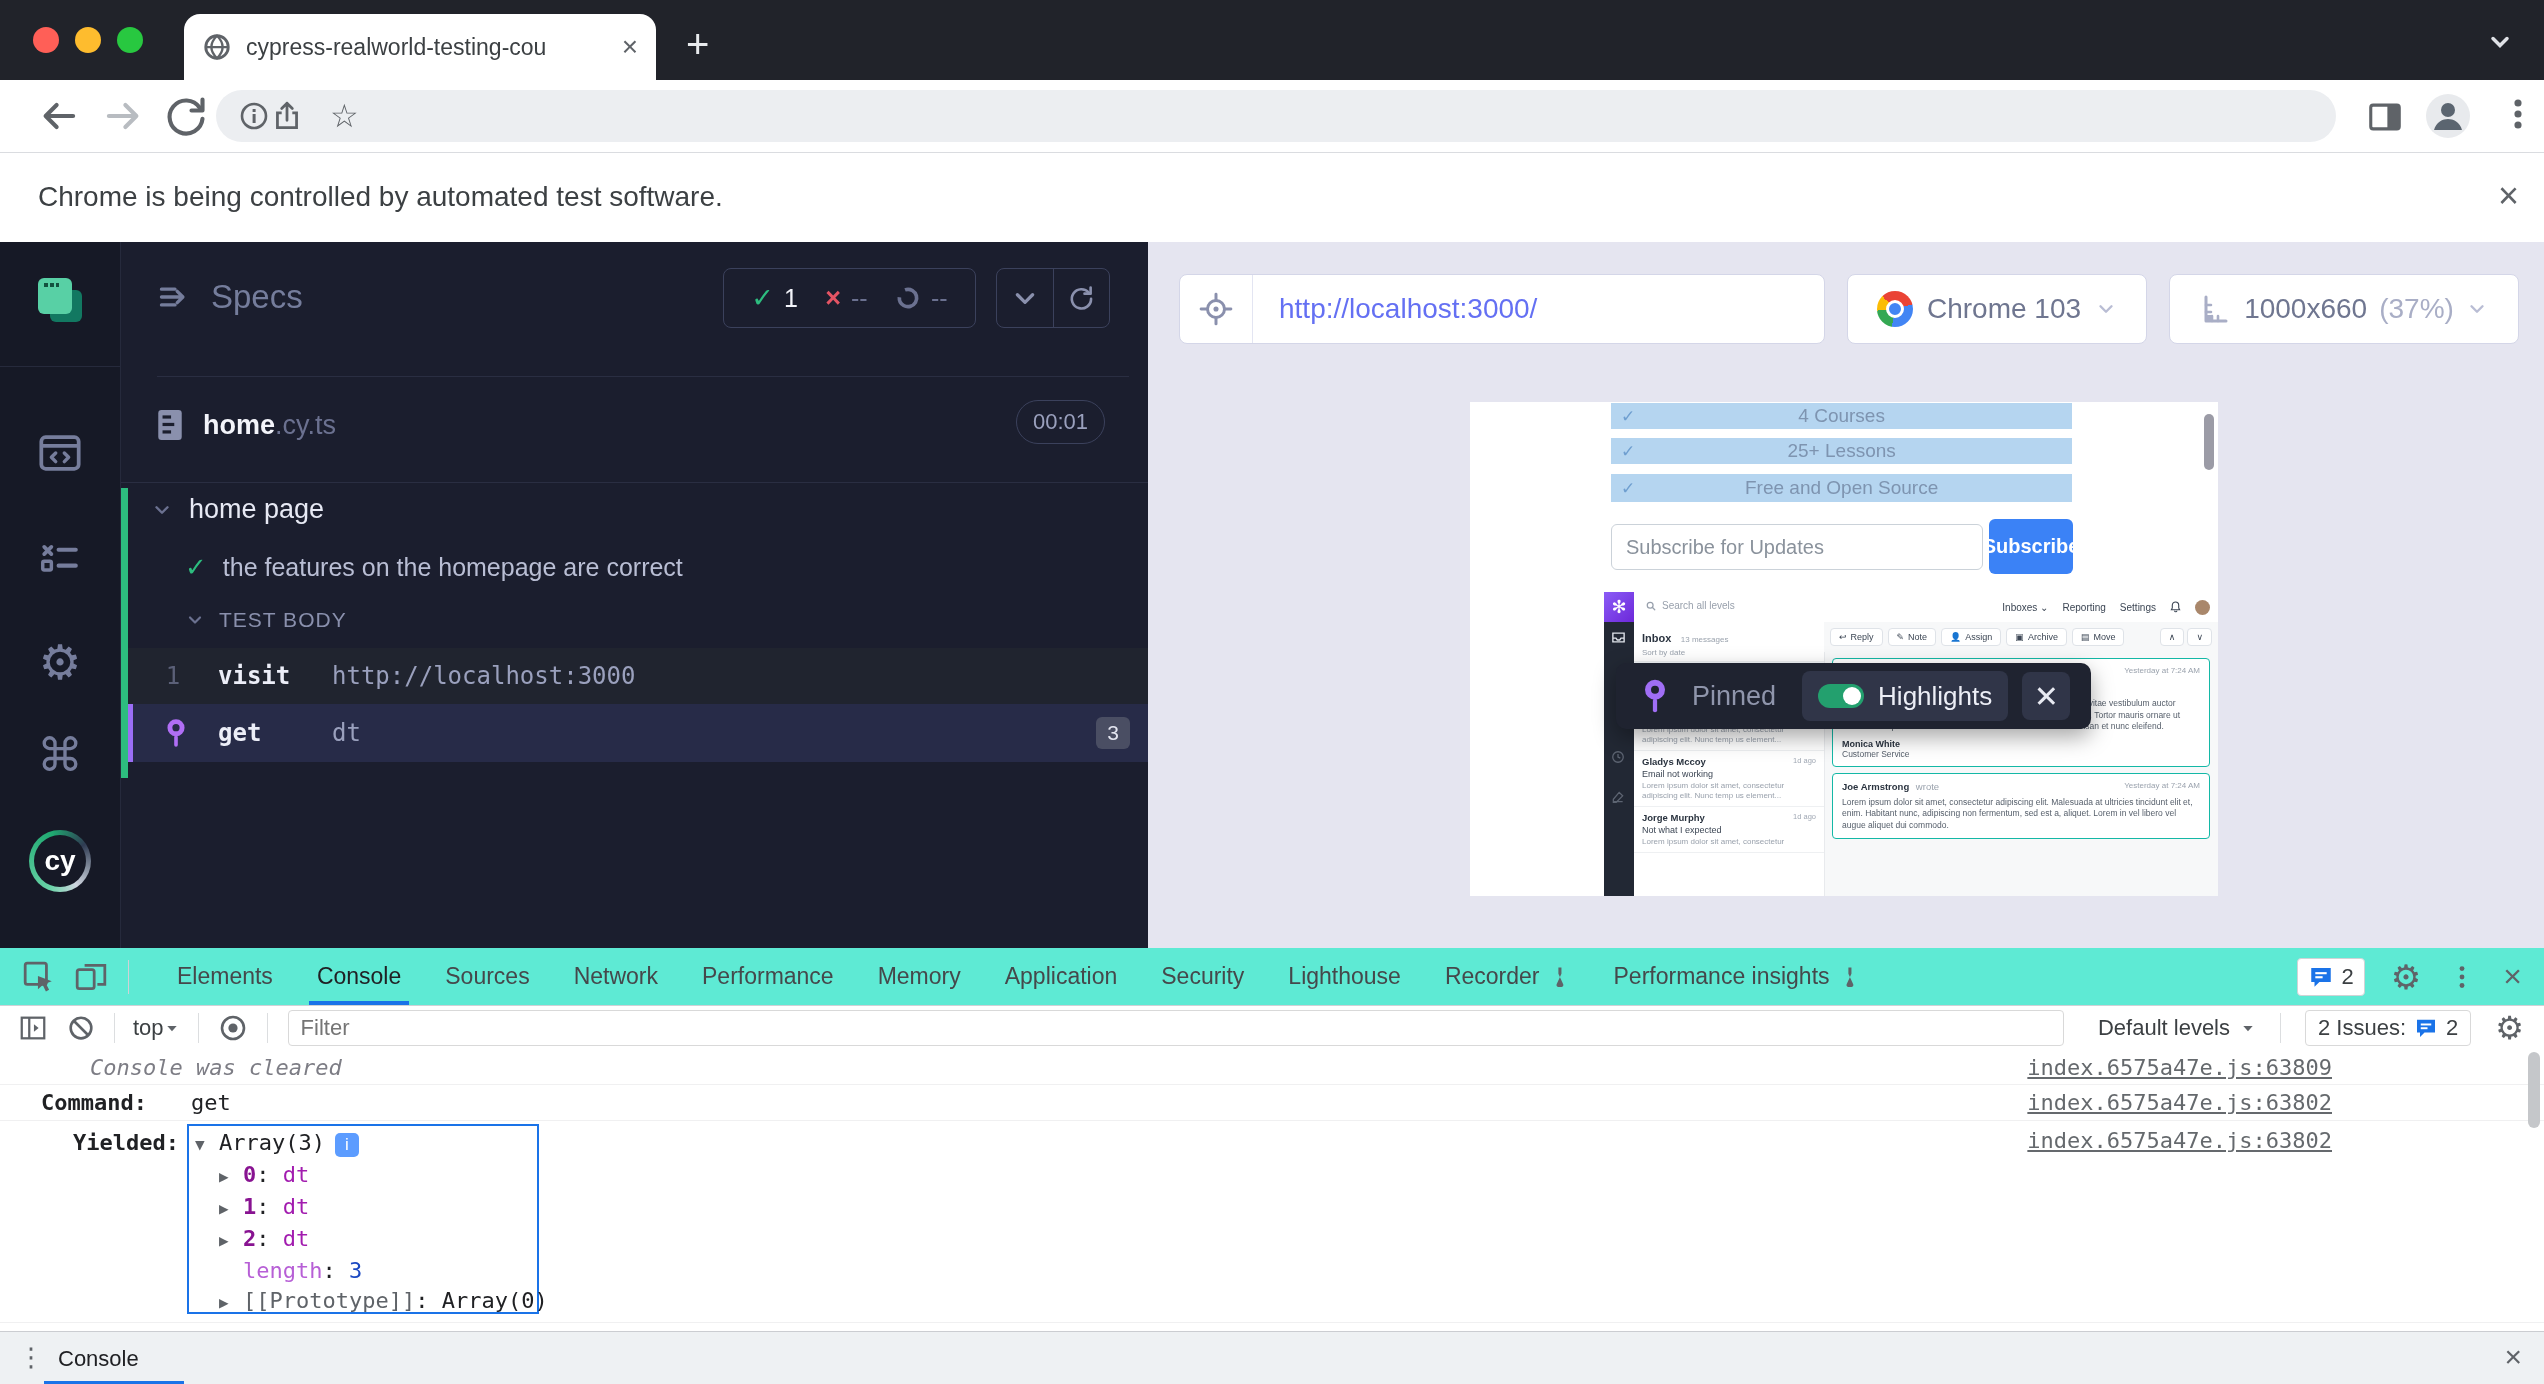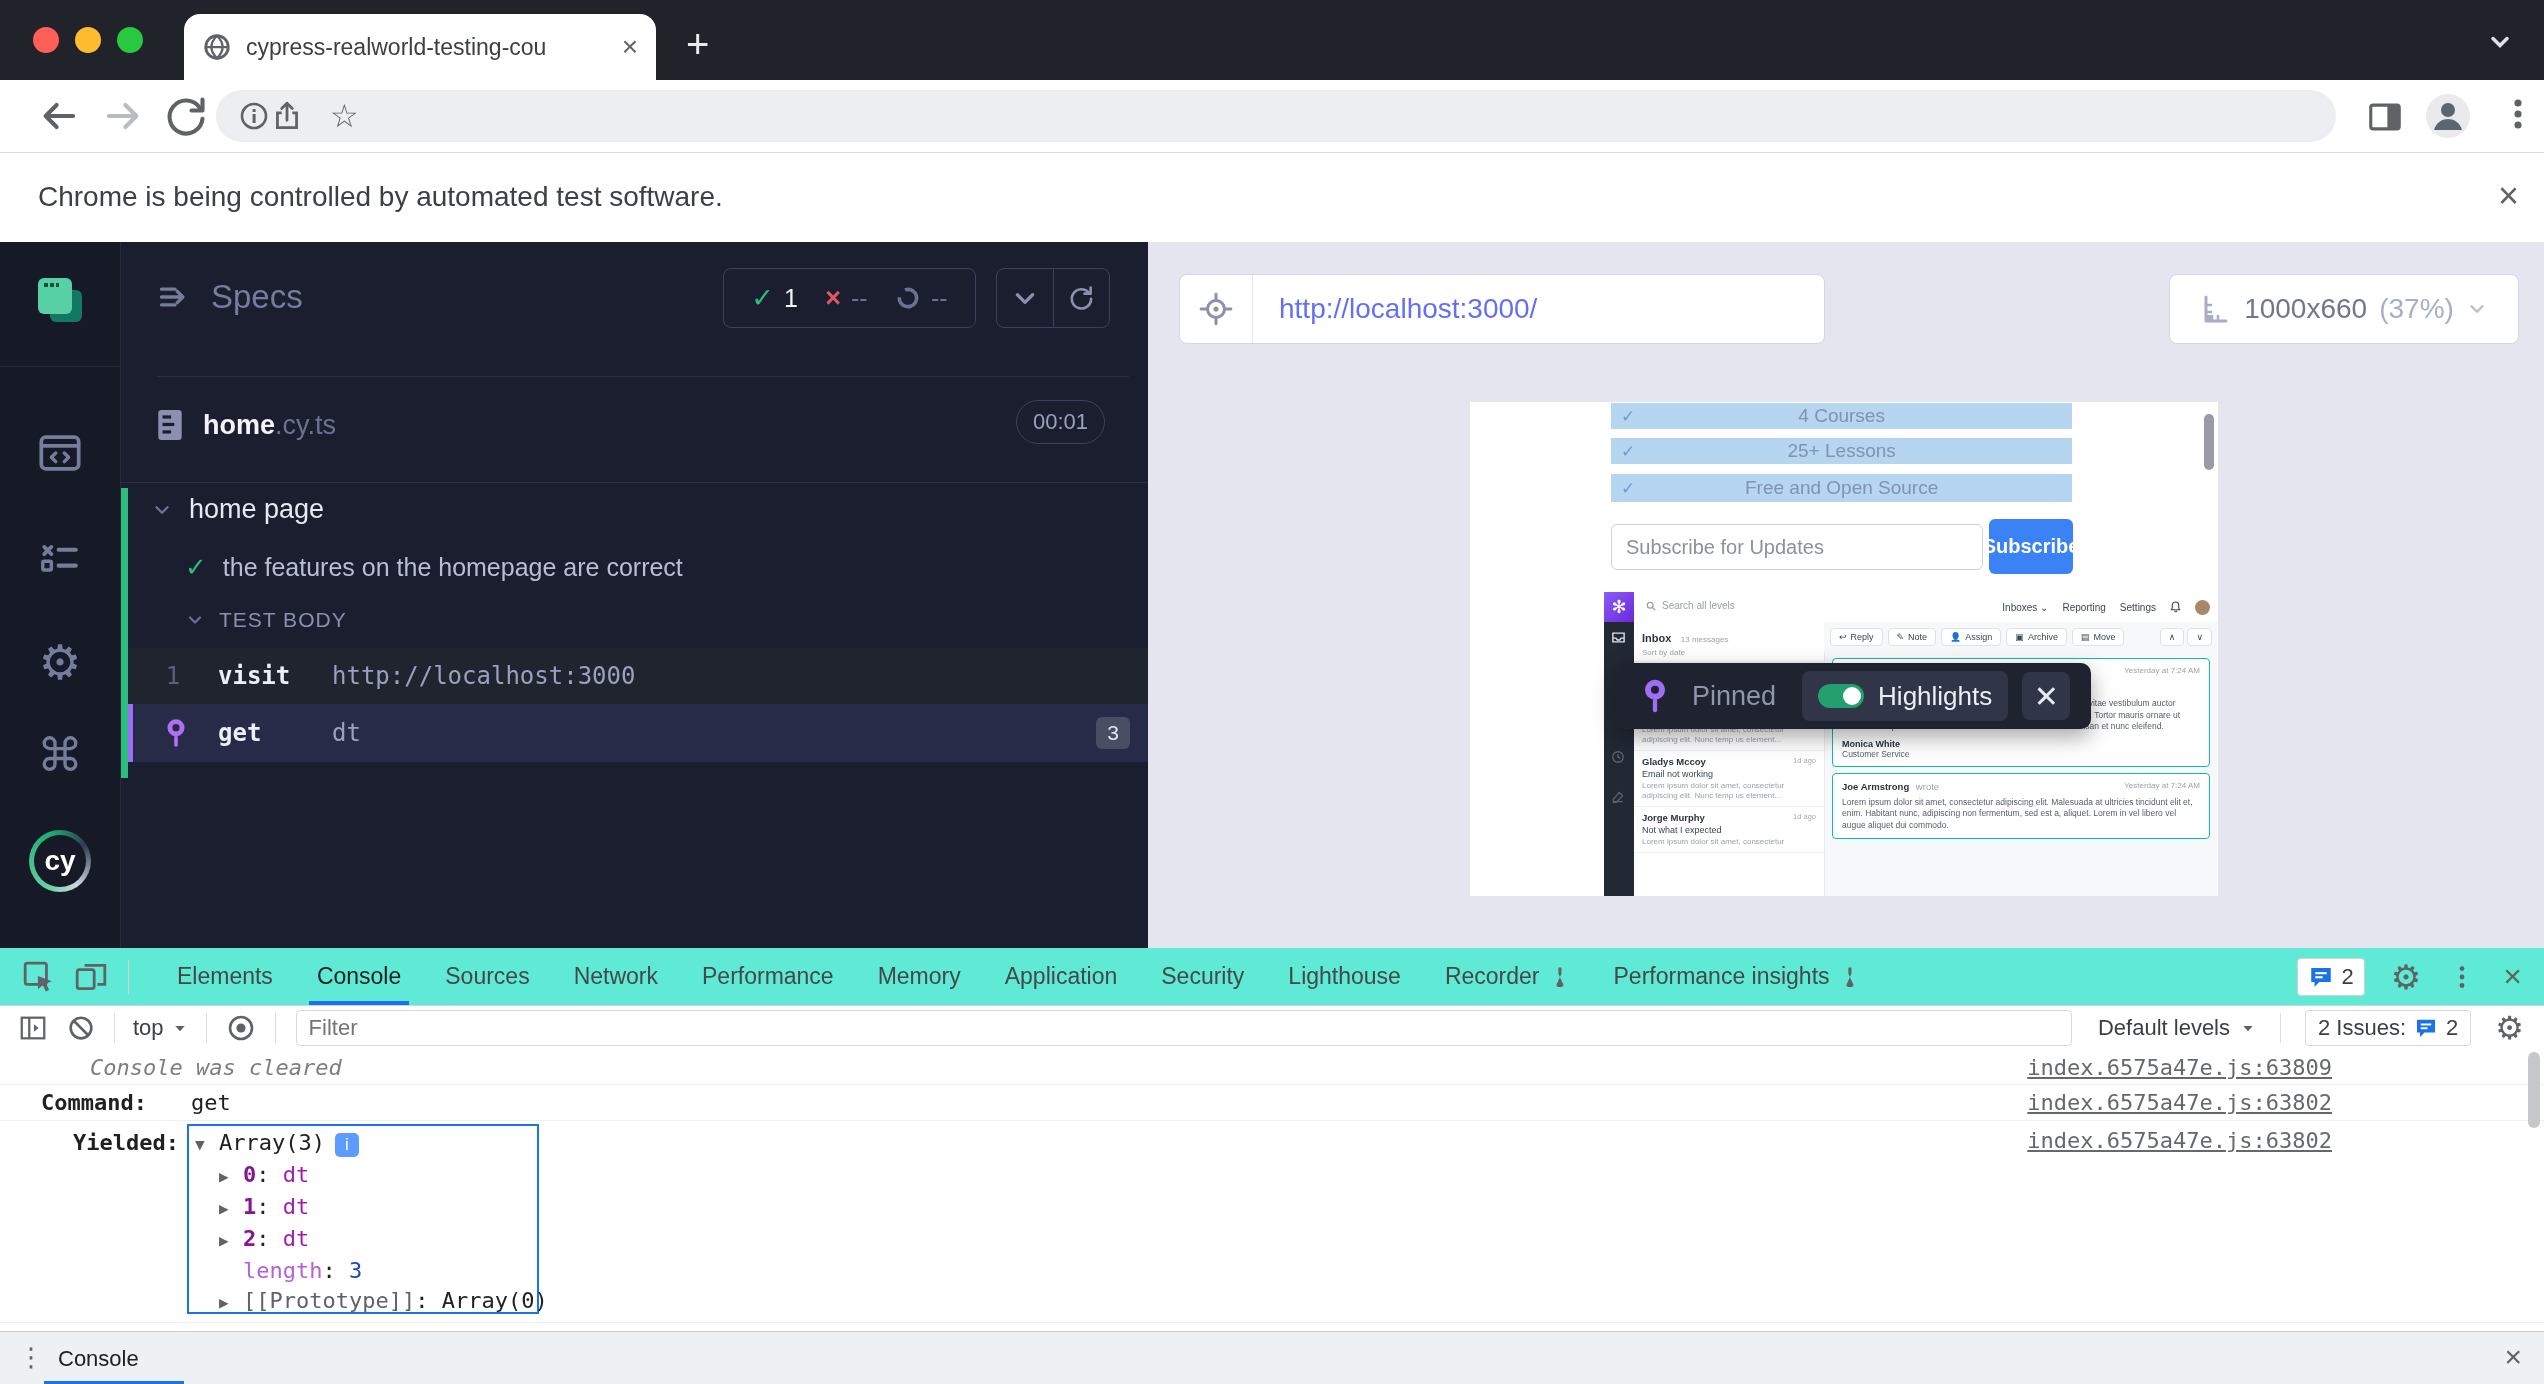--- a/index.html
+++ b/index.html
@@ -169,21 +169,21 @@
   .dt-tab{display:flex;align-items:center;gap:10px;padding:0 22px;font-size:23px;color:#45484b;position:relative;}
   .dt-tab.active{color:#202124;}
   .dt-tab.active:after{content:"";position:absolute;left:14px;right:14px;bottom:0;height:4px;background:#1a73e8;}
   .dt-right{margin-left:auto;display:flex;align-items:center;gap:26px;margin-right:22px;}
   .issue-chip{display:flex;align-items:center;gap:8px;border:1px solid #d0d3d6;background:#fff;border-radius:4px;
               padding:5px 10px;font-size:22px;color:#3c4043;}
   .dt-toolbar{position:absolute;left:0;top:1006px;width:2544px;height:44px;background:#fff;border-bottom:1px solid #e8e8e8;
               display:flex;align-items:center;}
   .dtt-ic{color:#5f6368;margin-left:18px;}
   .dtt-sep{width:1px;height:30px;background:#dcdee0;margin-left:18px;}
-  .dtt-text{font-size:22px;color:#3c4043;margin-left:18px;display:flex;align-items:center;gap:8px;}
+  .dtt-text{font-size:22px;color:#3c4043;margin-left:18px;display:flex;align-items:center;}
   .filter{margin-left:20px;width:1750px;height:34px;border:1px solid #d9d9d9;border-radius:4px;font-size:22px;
           padding:0 12px;color:#333;font-family:"Liberation Sans",sans-serif;}
   .filter::placeholder{color:#757575;}
   .levels{margin-left:auto;font-size:22px;color:#3c4043;display:flex;align-items:center;gap:10px;}
   .issues-box{display:flex;align-items:center;gap:8px;border:1px solid #d9d9d9;background:#fff;border-radius:4px;
               padding:4px 12px;font-size:22px;color:#3c4043;margin-left:24px;}
   .dtt-gear{margin:0 20px 0 24px;}
 
   .console-area{position:absolute;left:0;top:1050px;width:2544px;height:280px;background:#fff;
                 font-family:"DejaVu Sans Mono",monospace;font-size:22px;}
@@ -436,20 +436,27 @@
     <div class="pv-box pv-url">
       <span class="pv-cross">
         <svg width="34" height="34" viewBox="0 0 32 32">
             <circle cx="16" cy="16" r="8" fill="none" stroke="#8a90ad" stroke-width="2.8"></circle>
             <circle cx="16" cy="16" r="2.4" fill="#8a90ad"></circle>
             <path d="M16 2v6M16 24v6M2 16h6M24 16h6" stroke="#8a90ad" stroke-width="2.8" stroke-linecap="round"></path>
           </svg>
       </span>
       <span class="pv-url-text">http://localhost:3000/</span>
     </div>
+    <div class="pv-box pv-browser">
+      <span class="chromelogo"></span>
+      <span class="pv-btext">Chrome 103</span>
+      <svg width="22" height="22" viewBox="0 0 24 24">
+          <path d="M6 9l6 6 6-6" fill="none" stroke="#b9bdd4" stroke-width="2.6" stroke-linecap="round" stroke-linejoin="round"></path>
+        </svg>
+    </div>
     <div class="pv-box pv-view">
       <svg width="32" height="32" viewBox="0 0 32 32">
           <path d="M6 4v24h20" fill="none" stroke="#a9aec6" stroke-width="3" stroke-linecap="round" stroke-linejoin="round"></path>
           <path d="M6 12h5M6 19h5M18 28v-5M12 28v-5" stroke="#a9aec6" stroke-width="2.6" stroke-linecap="round"></path>
           <rect x="6" y="22" width="6" height="6" fill="#a9aec6"></rect>
         </svg>
       <span class="pv-dim">1000x660</span>
       <span class="pv-pct">(37%)</span>
       <svg width="22" height="22" viewBox="0 0 24 24">
           <path d="M6 9l6 6 6-6" fill="none" stroke="#b9bdd4" stroke-width="2.6" stroke-linecap="round" stroke-linejoin="round"></path>

